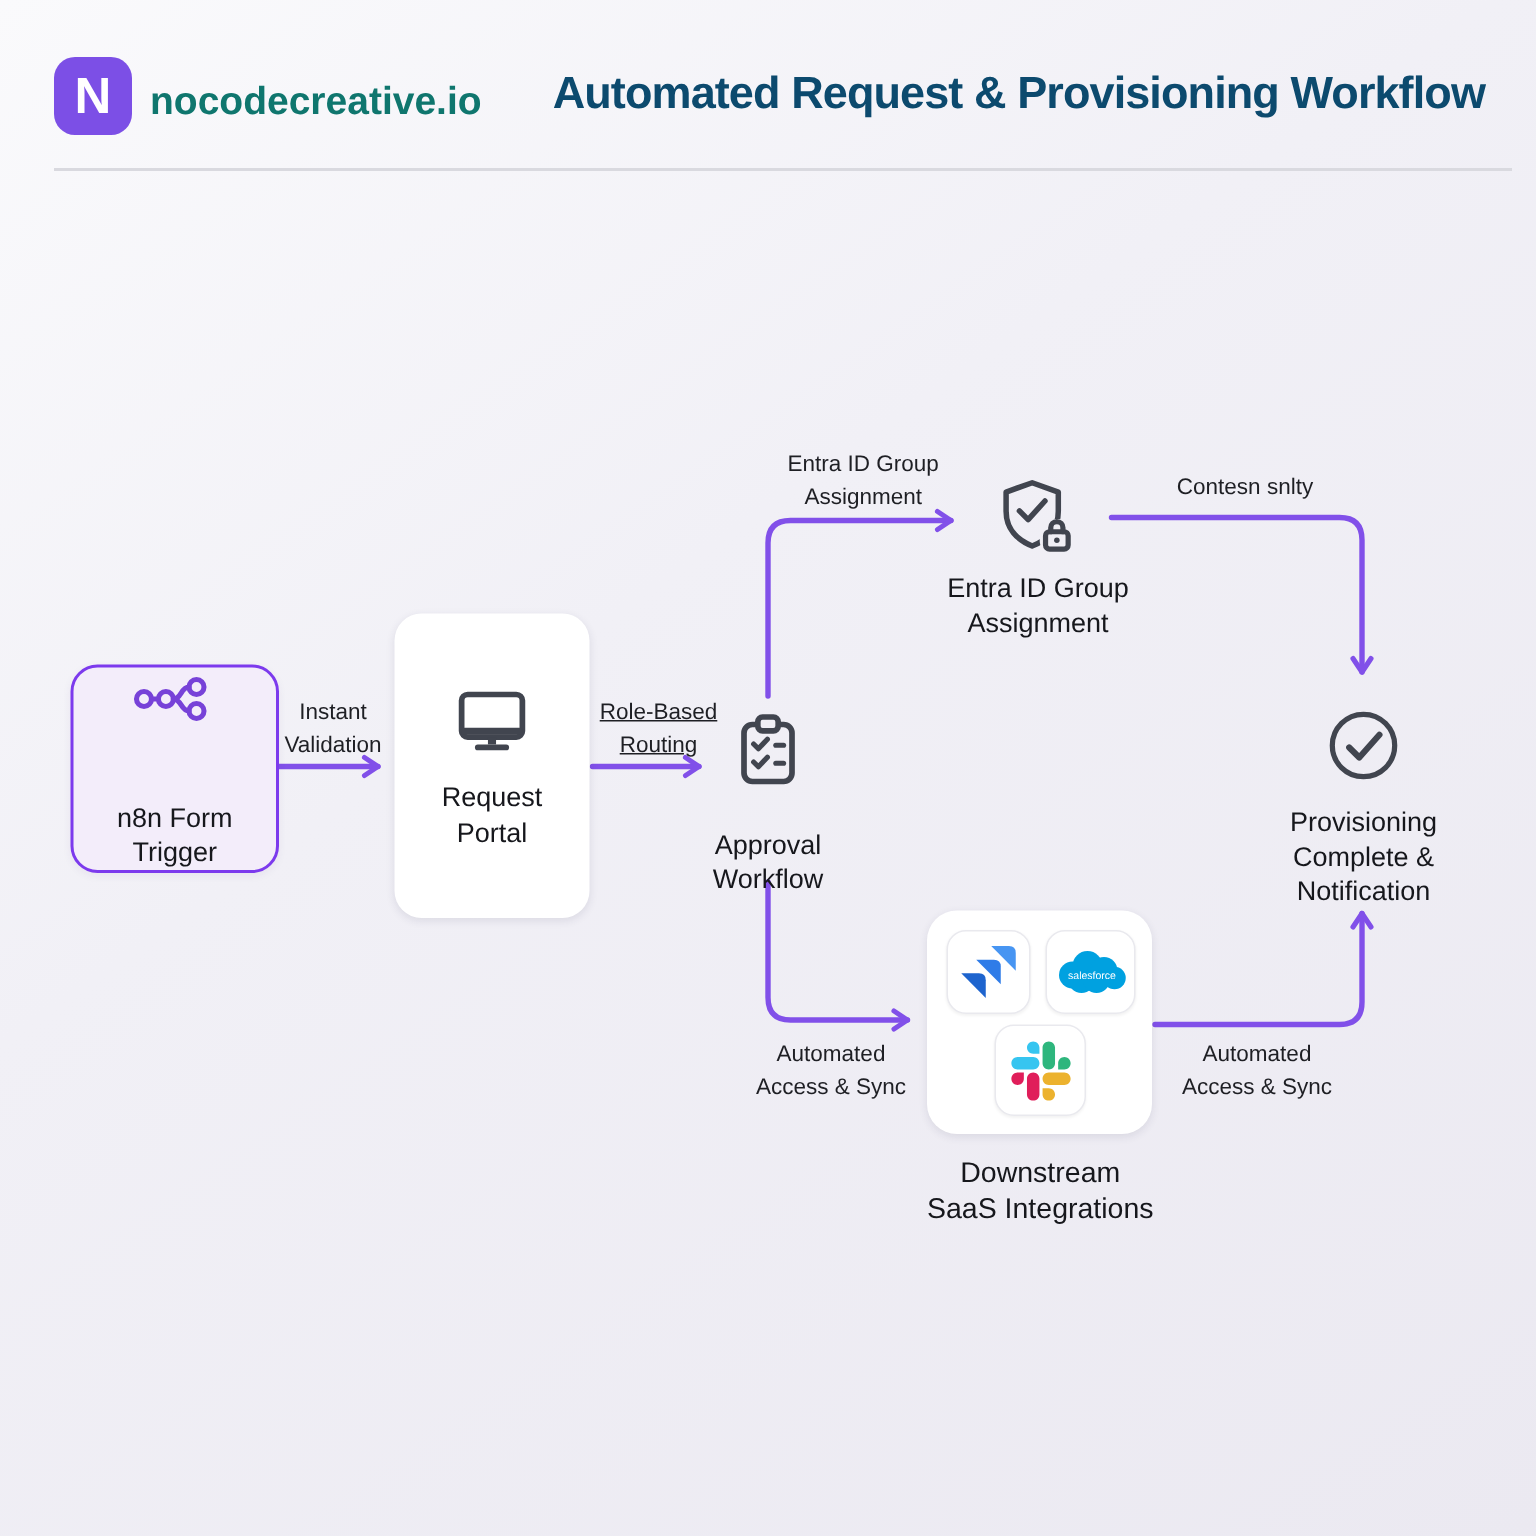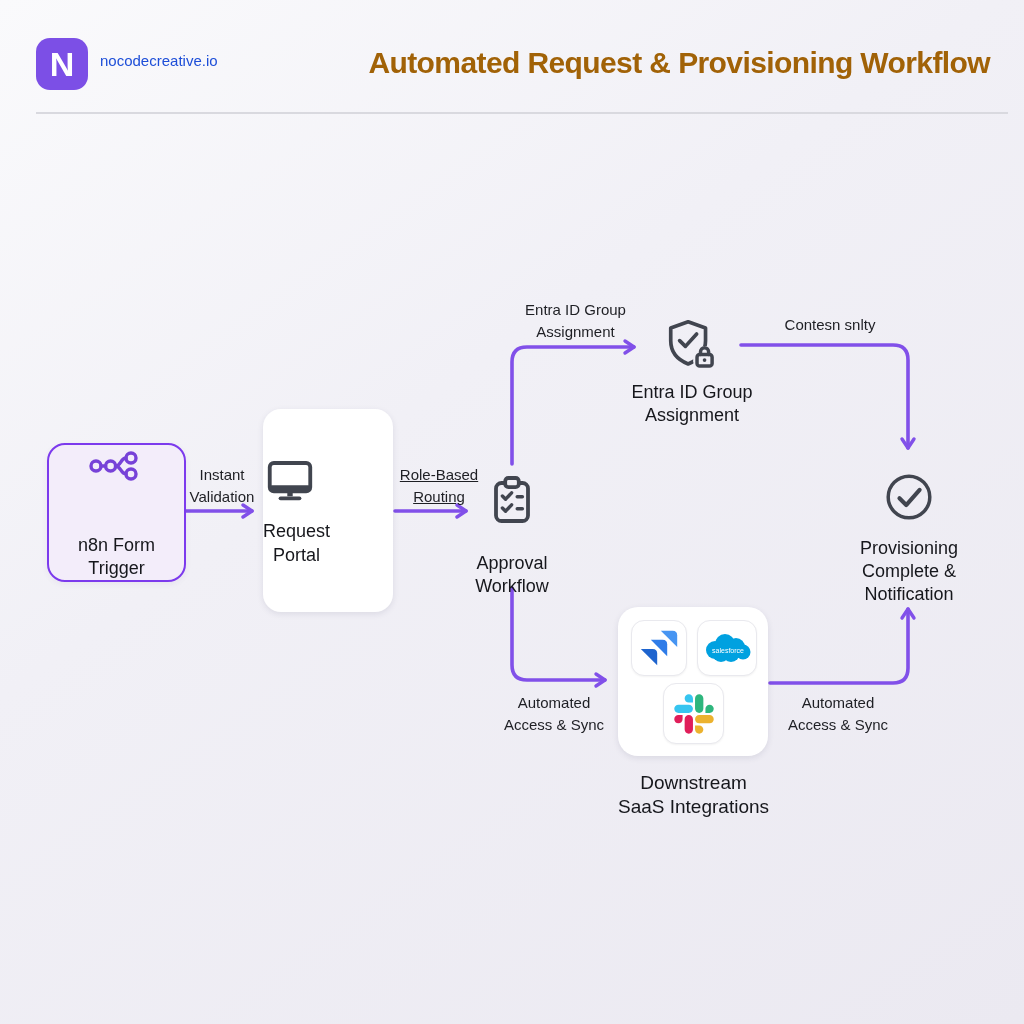--- a/index.html
+++ b/index.html
@@ -7,37 +7,37 @@
     width:1024px;height:1024px;overflow:hidden;
     font-family:"Liberation Sans","DejaVu Sans",sans-serif;
     background:linear-gradient(145deg,#fafafc 0%,#f1f0f6 40%,#ebe9f1 100%);
     position:relative;
   }
   .canvas{position:absolute;inset:0;}
   
   .logo{position:absolute;left:36px;top:38px;width:52px;height:52px;border-radius:14px;
     background:#7C4FE6;display:flex;align-items:center;justify-content:center;
     color:#fff;font-size:34px;font-weight:bold;}
-  .brand{position:absolute;left:100px;top:52px;font-size:15px;color:#1d4ed8;}
-  .title{position:absolute;right:34px;top:46px;font-size:30px;font-weight:bold;color:#a16207;letter-spacing:-0.6px;}
+  .brand{position:absolute;left:100px;top:52px;font-size:26px;color:#0f766e;font-weight:bold;}
+  .title{position:absolute;right:34px;top:46px;font-size:30px;font-weight:bold;color:#0c4a6e;letter-spacing:-0.6px;}
   .divider{position:absolute;left:36px;right:16px;top:112px;height:2px;background:#d9d9df;}
   
   svg.connectors{position:absolute;left:0;top:0;pointer-events:none;}
   
   .nlabel{white-space:pre-line;text-align:center;color:#16171c;font-size:18px;line-height:1.28;}
   .elabel{position:absolute;white-space:pre-line;text-align:center;color:#1e1f24;font-size:15px;line-height:1.45;}
   
   .node-trigger{position:absolute;left:47px;top:443px;width:135px;height:135px;
     background:#F3EDFA;border:2.5px solid #7C3AED;border-radius:18px;
     display:flex;flex-direction:column;align-items:center;justify-content:space-between;gap:8px;
     box-shadow:0 2px 6px rgba(60,40,120,.06);}
   .card{position:absolute;background:#fff;border-radius:18px;
     box-shadow:0 2px 6px rgba(40,40,80,.10);}
   .card-portal{left:263px;top:409px;width:130px;height:203px;
-    display:flex;flex-direction:column;align-items:flex-start;justify-content:center;gap:12px;}
+    display:flex;flex-direction:column;align-items:center;justify-content:center;gap:12px;}
   .node-plain{position:absolute;display:flex;flex-direction:column;align-items:center;}
   .node-approval{left:444px;top:474px;width:136px;gap:18px;}
   .node-entra{left:604px;top:317px;width:176px;gap:3px;}
   .node-prov{left:826px;top:471px;width:166px;gap:7px;}
   .card-downstream{left:618px;top:607px;width:150px;height:149px;border-radius:20px;}
   .tile{position:absolute;background:#fff;border:1px solid #e9e9ee;border-radius:13px;
     box-shadow:0 1px 2px rgba(0,0,0,.05);display:flex;align-items:center;justify-content:center;}
   .tile-jira{left:13px;top:13px;width:54px;height:54px;}
   .tile-sf{left:79px;top:13px;width:58px;height:54px;}
   .tile-slack{left:45px;top:76px;width:59px;height:59px;}

